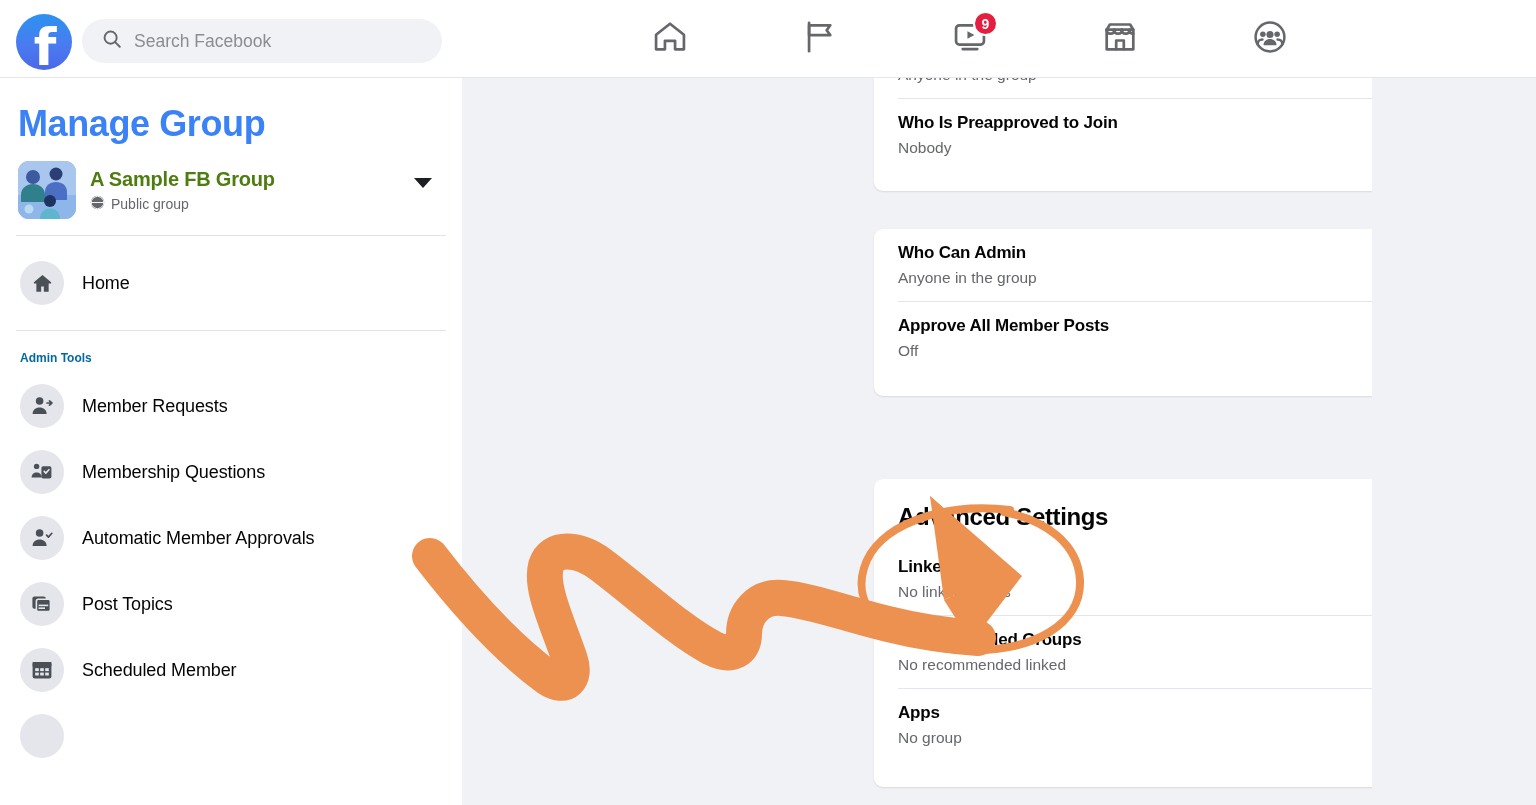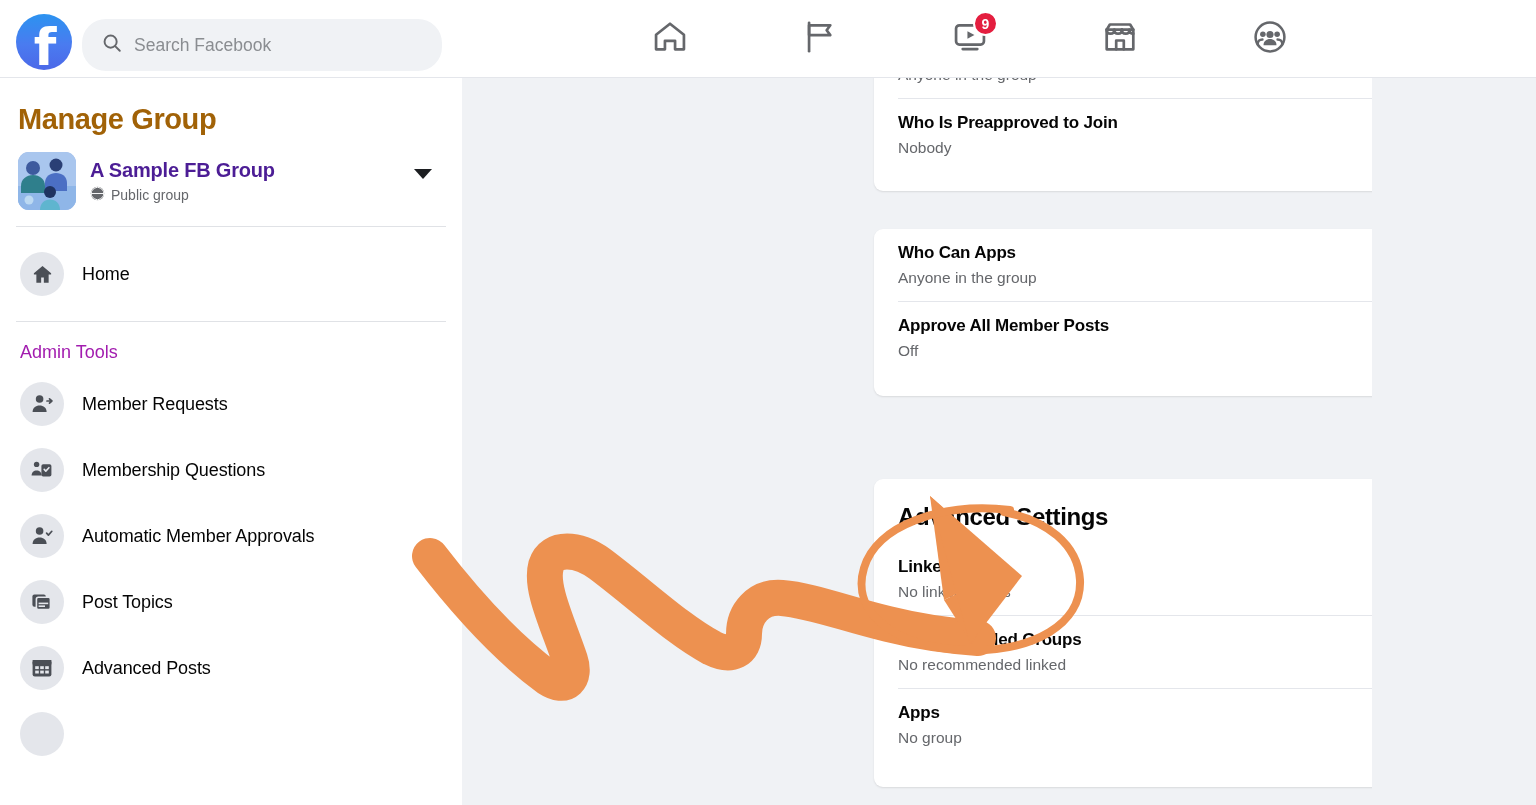--- a/index.html
+++ b/index.html
@@ -27,21 +27,21 @@
     display: flex; align-items: flex-end; justify-content: center;
     overflow: hidden;
   }
   .fb-logo .f {
     color: #fff; font-size: 52px; font-weight: 700;
     font-family: "DejaVu Sans", sans-serif;
     line-height: 1; position: relative; top: 3px; left: 1px;
   }
   .searchbox {
     position: absolute; left: 82px; top: 19px;
-    width: 360px; height: 52px; border-radius: 24px;
+    width: 360px; height: 44px; border-radius: 24px;
     background: #f0f2f5;
     display: flex; align-items: center; gap: 11px;
     padding-left: 19px;
   }
   .searchbox .ph { color: #8a8d91; font-size: 17.5px; }
   .nav-icons {
     position: absolute; left: 600px; top: 0;
     width: 740px; height: 78px;
     display: flex; align-items: center; justify-content: space-between;
     padding: 0 40px;
@@ -61,35 +61,35 @@
 
   
   .sidebar {
     position: absolute; top: 78px; left: 0;
     width: 462px; height: 727px;
     background: #ffffff;
     padding: 0 16px;
     overflow: hidden;
   }
   .page-title {
-    font-size: 29px; font-weight: 700; color: #a16207;
+    font-size: 36px; font-weight: 700; color: #3b82f6;
     letter-spacing: -0.4px;
     padding: 25px 0 0 2px;
   }
   .group-row {
     display: flex; align-items: center; gap: 14px;
     padding: 16px 4px 16px 2px; position: relative;
   }
   .group-thumb {
     width: 58px; height: 58px; border-radius: 11px;
     overflow: hidden; flex: 0 0 58px;
     background: #9ab6e8;
   }
   .group-meta { display: flex; flex-direction: column; gap: 4px; }
-  .group-name { font-size: 20px; font-weight: 600; color: #4c1d95; letter-spacing: -0.2px; }
+  .group-name { font-size: 20px; font-weight: 600; color: #4d7c0f; letter-spacing: -0.2px; }
   .group-sub {
     font-size: 14px; color: #65676b;
     display: flex; align-items: center; gap: 6px;
   }
   .caret {
     position: absolute; right: 14px; top: 33px;
     width: 0; height: 0;
     border-left: 9px solid transparent;
     border-right: 9px solid transparent;
     border-top: 10px solid #1c1e21;
@@ -99,21 +99,21 @@
     display: flex; align-items: center; gap: 18px;
     padding: 11px 4px; border-radius: 8px;
   }
   .nav-circle {
     width: 44px; height: 44px; border-radius: 50%;
     background: #e4e6eb; flex: 0 0 44px;
     display: flex; align-items: center; justify-content: center;
   }
   .nav-label { font-size: 18px; color: #050505; font-weight: 500; letter-spacing: -0.1px; }
   .section-head {
-    font-size: 18px; color: #a21caf; font-weight: 400;
+    font-size: 12px; color: #0369a1; font-weight: 700;
     padding: 20px 4px 8px 4px;
   }
 
   
   .main {
     position: absolute; top: 78px; left: 462px;
     width: 910px; height: 727px;
     background: #f0f2f5;
     overflow: hidden;
   }
@@ -332,21 +332,21 @@
           <g fill="#e4e6eb">
             <rect x="5.2" y="10.2" width="3.6" height="2.9"></rect>
             <rect x="10.2" y="10.2" width="3.6" height="2.9"></rect>
             <rect x="15.2" y="10.2" width="3.6" height="2.9"></rect>
             <rect x="5.2" y="14.6" width="3.6" height="2.9"></rect>
             <rect x="10.2" y="14.6" width="3.6" height="2.9"></rect>
             <rect x="15.2" y="14.6" width="3.6" height="2.9"></rect>
           </g>
         </svg>
       </div>
-      <div class="nav-label">Advanced Posts</div>
+      <div class="nav-label">Scheduled Member</div>
     </div>
 
     <div class="nav-item" style="padding-bottom:0;">
       <div class="nav-circle"></div>
     </div>
 
   </div>
 
   <div class="main">
 
@@ -368,21 +368,21 @@
             <path d="M3.4 17.1 14.6 5.9l3.6 3.6L7 20.7H3.4z"></path>
             <path d="M16.1 4.4a2.2 2.2 0 013.1 0l.5.5a2.2 2.2 0 010 3.1l-.9.9-3.6-3.6z"></path>
           </svg>
         </div>
       </div>
       <div style="height:20px;"></div>
     </div>
 
     <div class="card" style="top:151px;">
       <div class="srow" style="border-top:none;">
-        <div class="srow-label">Who Can Apps</div>
+        <div class="srow-label">Who Can Admin</div>
         <div class="srow-value">Anyone in the group</div>
         <div class="pencil">
           <svg width="26" height="26" viewBox="0 0 24 24" fill="#4b4f56">
             <path d="M3.4 17.1 14.6 5.9l3.6 3.6L7 20.7H3.4z"></path>
             <path d="M16.1 4.4a2.2 2.2 0 013.1 0l.5.5a2.2 2.2 0 010 3.1l-.9.9-3.6-3.6z"></path>
           </svg>
         </div>
       </div>
       <div class="srow">
         <div class="srow-label">Approve All Member Posts</div>

